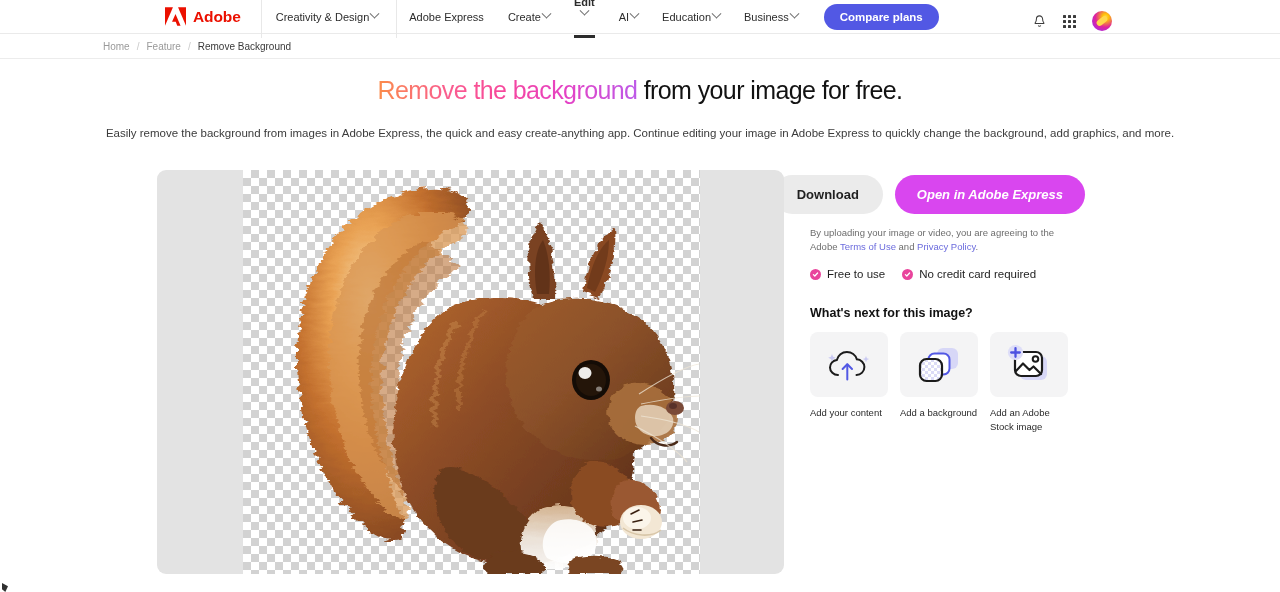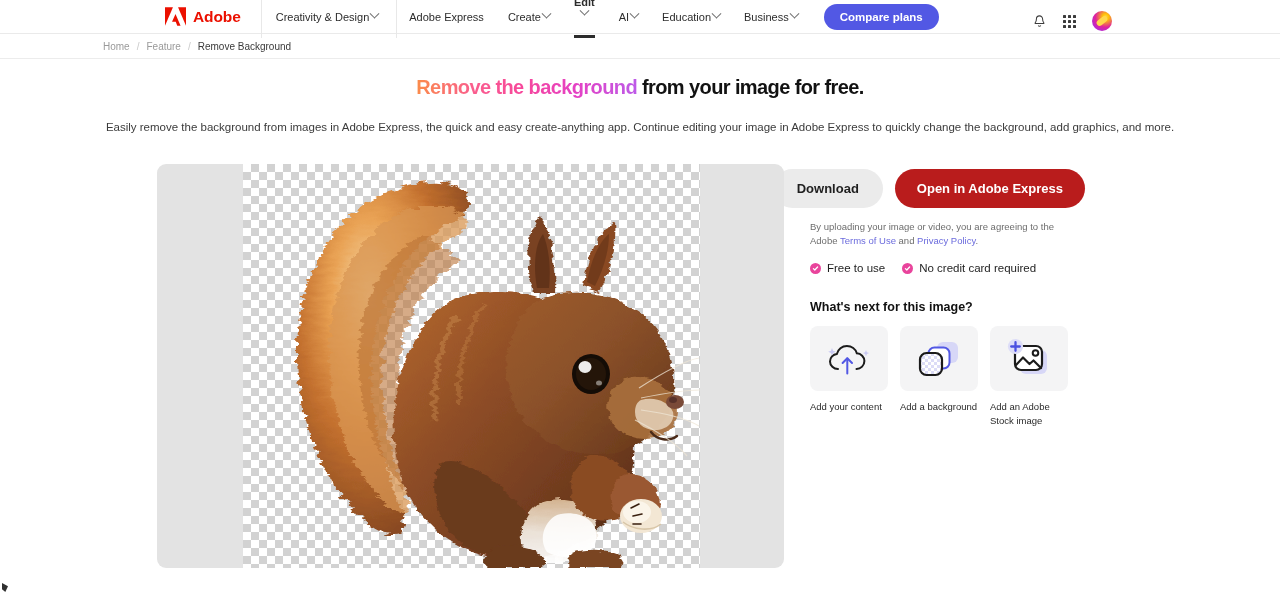--- a/index.html
+++ b/index.html
@@ -104,22 +104,22 @@
     gap: 7px;
     background:#fff;
   }
   .crumb { font-size: 10px; color: #9a9a9a; cursor: pointer; }
   .crumb.current { color: #3a3a3a; cursor: default; }
   .crumb-sep { font-size: 10px; color: #cbcbcb; }
 
   
   .hero { padding-top: 16px; text-align: center; }
   .headline {
-    font-size: 20px;
-    font-weight: bold;
+    font-size: 25px;
+    font-weight: normal;
     letter-spacing: -0.6px;
     color: #121212;
     line-height: 1.2;
   }
   .headline .grad {
     background: linear-gradient(90deg, #fb8c4a 0%, #fa5e8e 26%, #f7479b 48%, #e541c4 72%, #bd5ae8 100%);
     -webkit-background-clip: text;
     background-clip: text;
     -webkit-text-fill-color: transparent;
     color: transparent;
@@ -164,21 +164,21 @@
   .side { width: 275px; padding-top: 5px; }
   .btn-row { display: flex; gap: 12px; align-items: center; justify-content: flex-end; }
   .btn {
     border: none; border-radius: 22px;
     font-family: "Liberation Sans", sans-serif;
     font-size: 13px; font-weight: bold;
     cursor: pointer;
     white-space: nowrap;
   }
   .btn-download { background: #ebebeb; color: #1f1f1f; padding: 12px 24px; }
-  .btn-express { background: #b91c1c; color: #fff; padding: 12px 22px; }
+  .btn-express { background: #d946ef; color: #fff; padding: 12px 22px; font-style: italic; }
 
   .legal {
     margin-top: 12px;
     font-size: 9.5px; color: #6d6d6d; line-height: 1.5;
     max-width: 258px;
   }
   .legal a { color: #6b6bdd; text-decoration: none; cursor: pointer; }
 
   .badges { margin-top: 14px; display: flex; align-items: center; gap: 17px; }
   .badge { display: flex; align-items: center; gap: 6px; font-size: 11.5px; color: #1f1f1f; }

